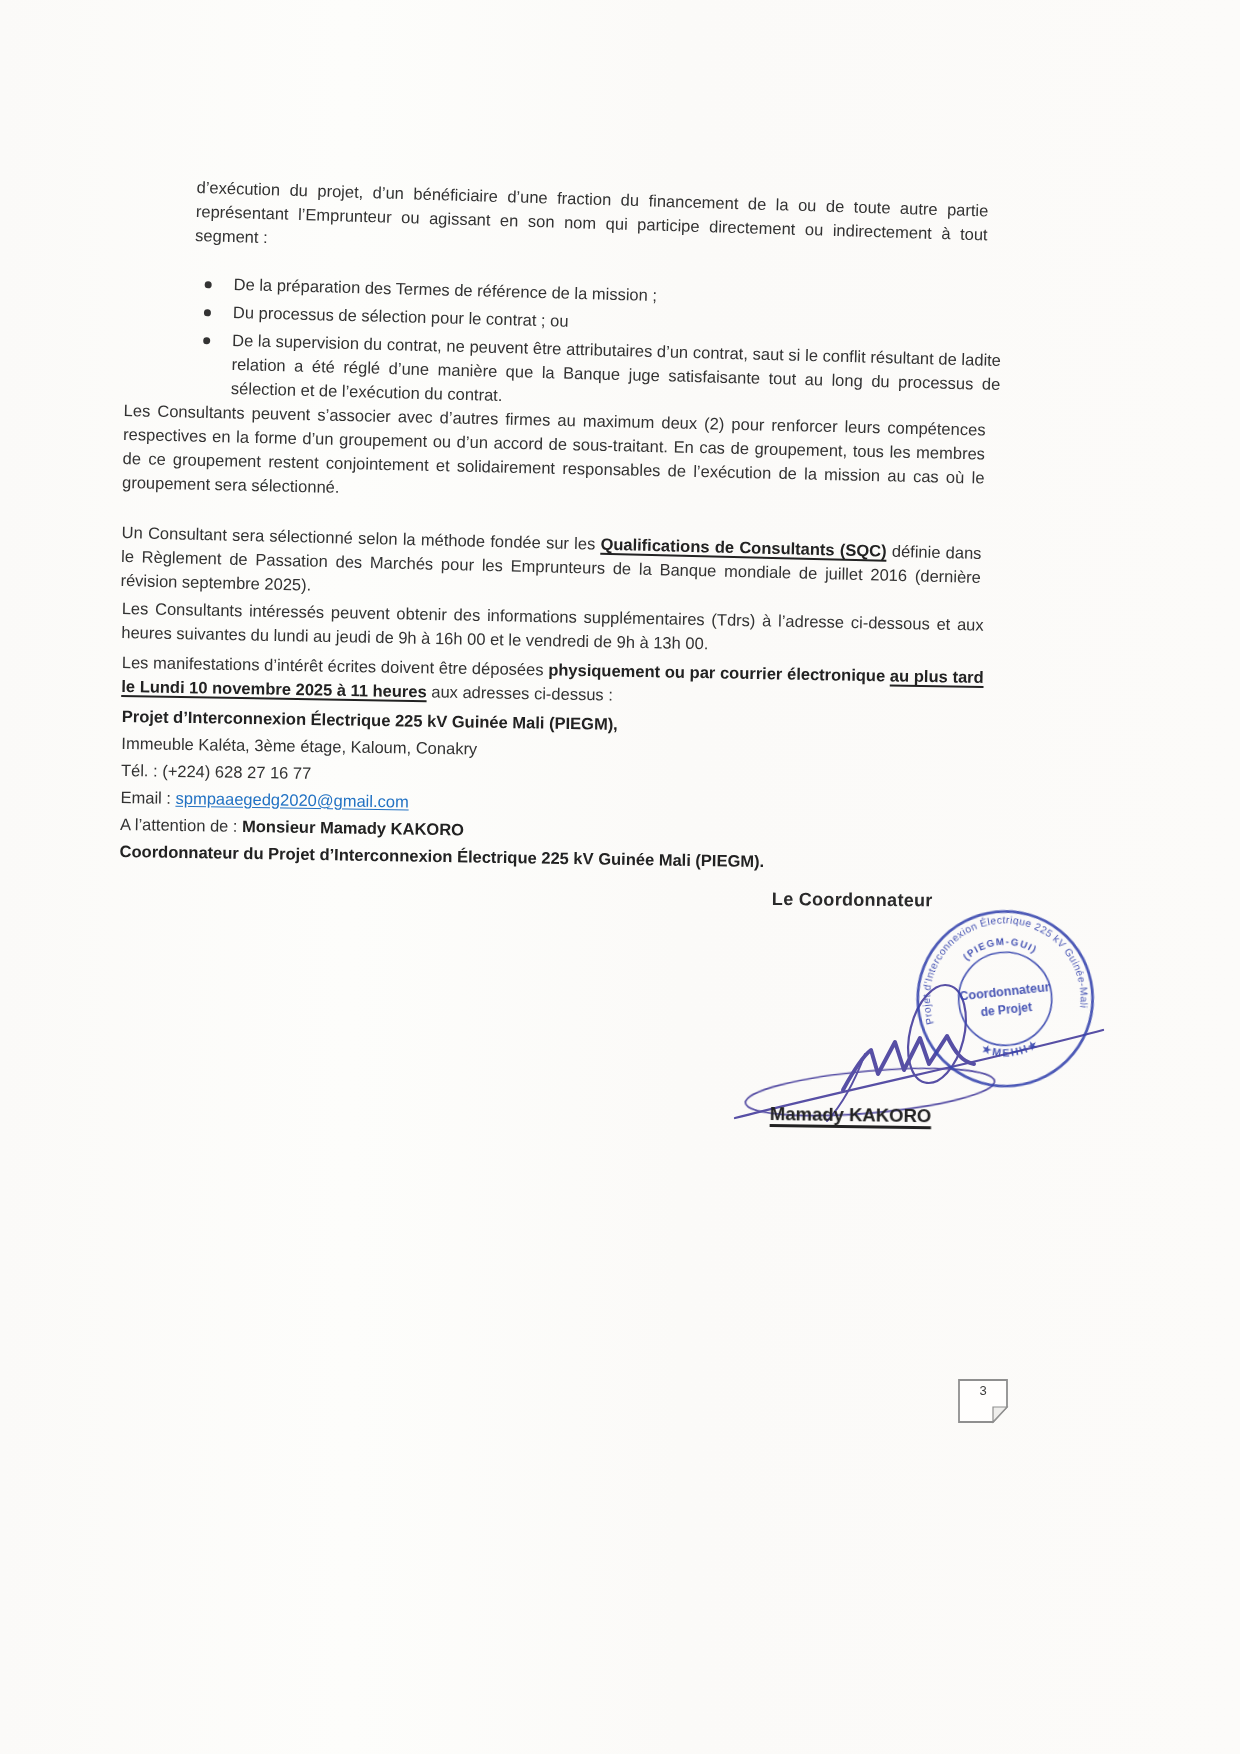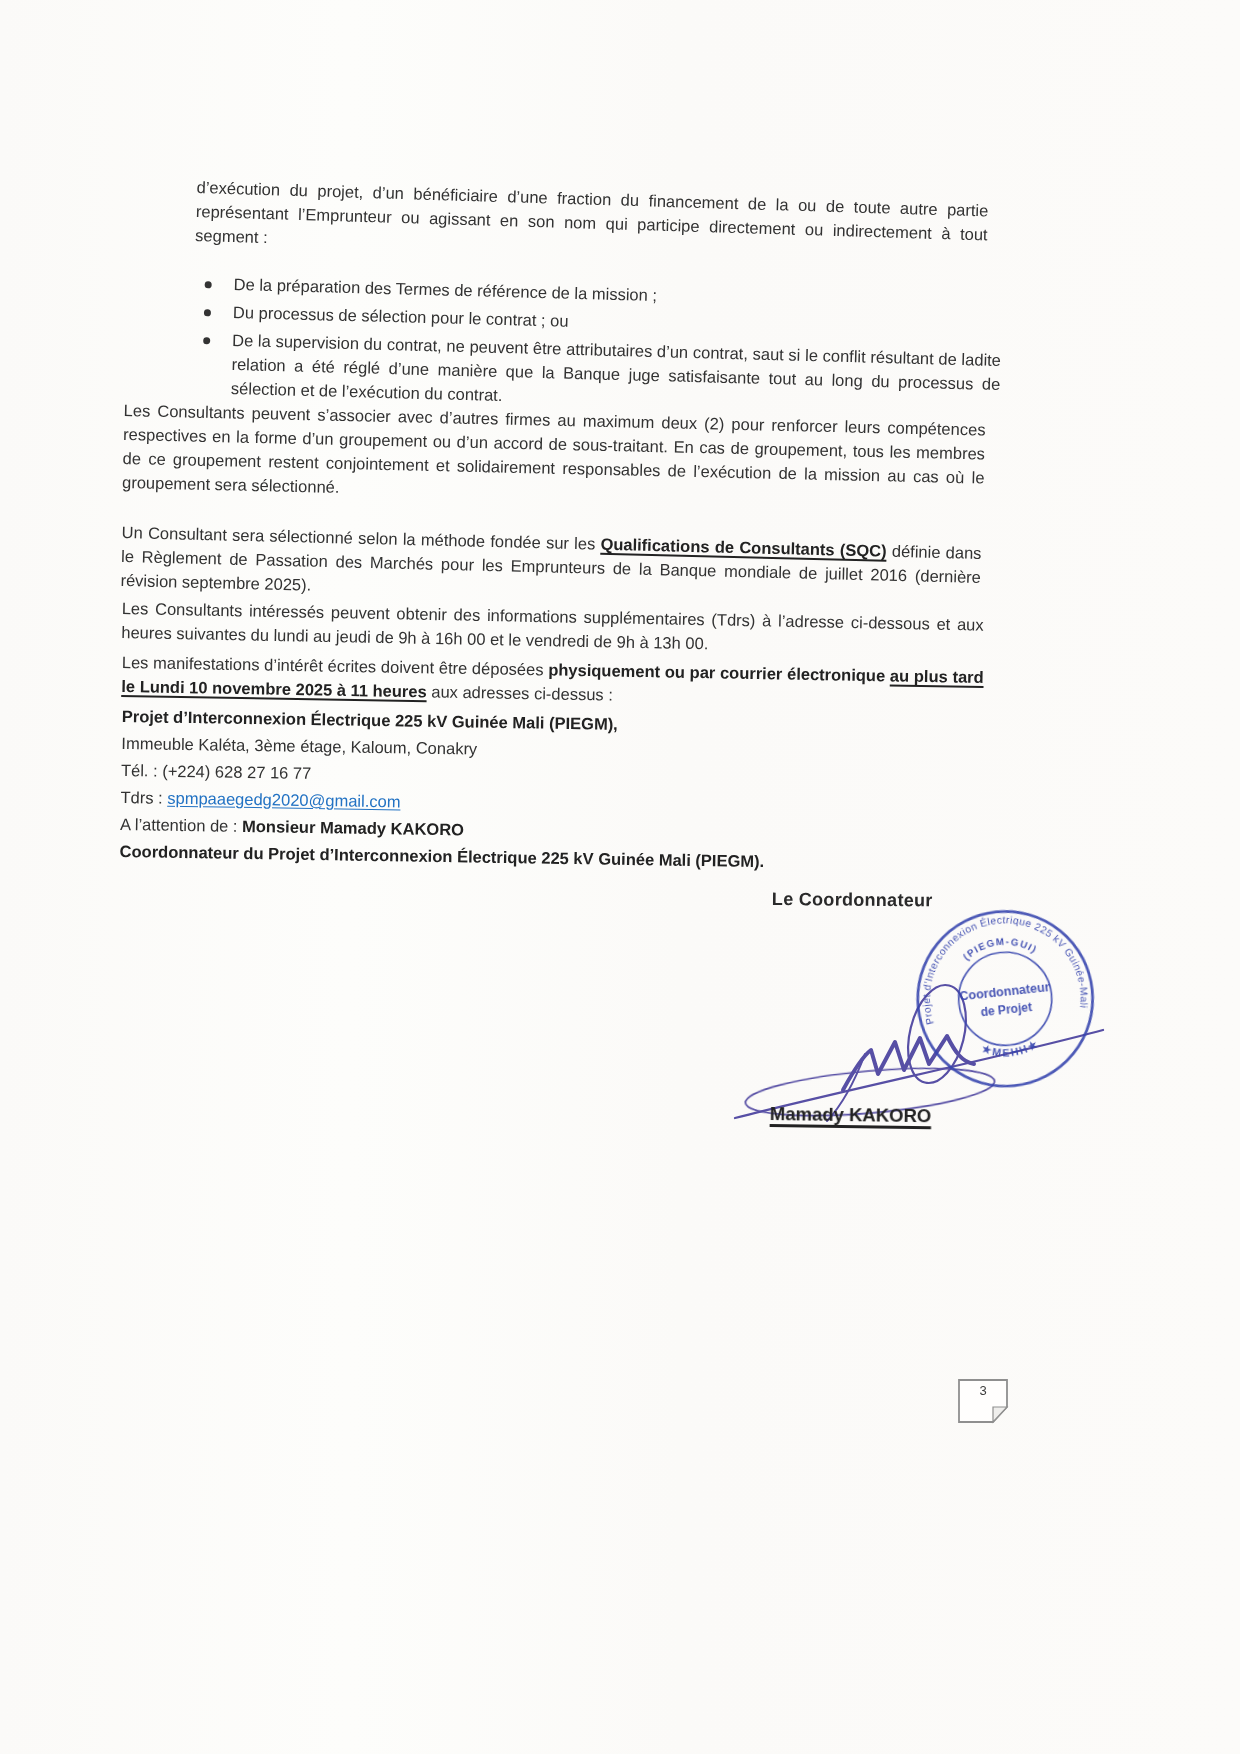--- a/index.html
+++ b/index.html
@@ -64,21 +64,21 @@
   </div>
 
   <div class="block just" style="left:122px;top:651px;width:862px;transform:rotate(1.0deg);">
     <span>Les manifestations d’intérêt écrites doivent être déposées </span><span class="b">physiquement ou par courrier électronique </span><span class="bu">au plus tard le Lundi 10 novembre 2025 à 11 heures</span><span> aux adresses ci-dessus :</span>
   </div>
 
   <div class="block addr" style="left:122px;top:705px;width:780px;transform:rotate(0.9deg);">
     <p class="b">Projet d’Interconnexion Électrique 225 kV Guinée Mali (PIEGM),</p>
     <p>Immeuble Kaléta, 3ème étage, Kaloum, Conakry</p>
     <p>Tél. : (+224) 628 27 16 77</p>
-    <p><span>Tdrs : </span><a class="email">spmpaaegedg2020@gmail.com</a></p>
+    <p><span>Email : </span><a class="email">spmpaaegedg2020@gmail.com</a></p>
     <p><span>A l’attention de : </span><span class="b">Monsieur Mamady KAKORO</span></p>
     <p class="b">Coordonnateur du Projet d’Interconnexion Électrique 225 kV Guinée Mali (PIEGM).</p>
   </div>
 
   <div class="block sig-title" style="left:772px;top:886px;transform:rotate(0.5deg);">Le Coordonnateur</div>
 
   <div class="block" style="left:715px;top:972px;width:390px;height:152px;">
     <svg width="390" height="152" viewBox="0 0 390 152">
       <g stroke="#443b9b" fill="none" stroke-linecap="round" opacity="0.9">
         <ellipse cx="155" cy="120" rx="125" ry="21" transform="rotate(-5 155 120)" stroke-width="1.7"></ellipse>

